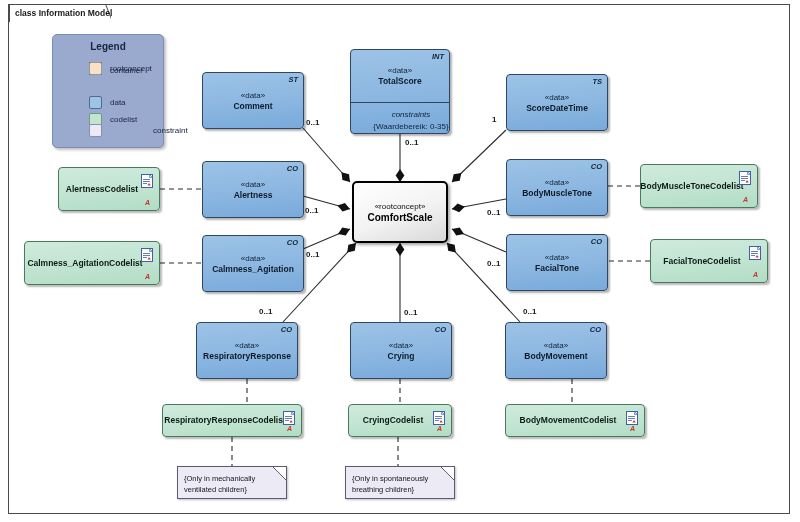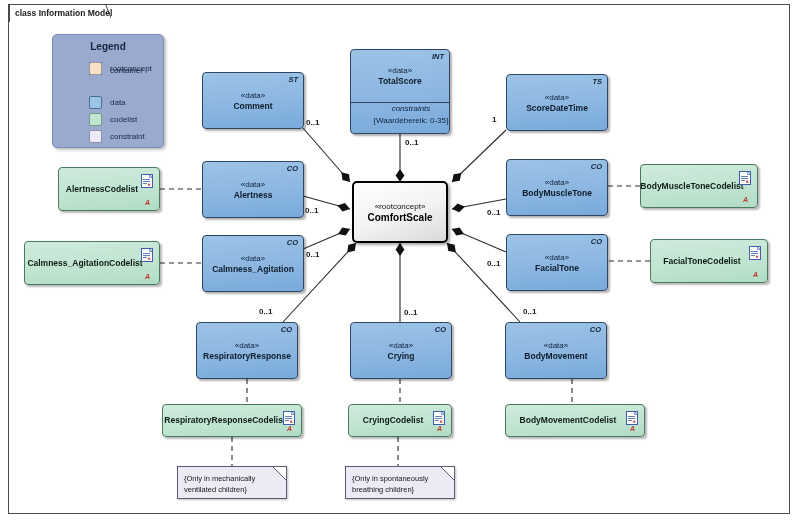--- a/index.html
+++ b/index.html
@@ -23,21 +23,21 @@
        background:linear-gradient(175deg,#9dc3e6 0%,#8fb9e2 45%,#79aadb 100%);
        box-shadow:2px 2px 2px rgba(0,0,0,.30);}
   .cls .stereo{font-size:8px;color:#10243a;text-align:center;line-height:11px;}
   .cls .cname{font-size:8.5px;font-weight:bold;color:#0d1b2a;text-align:center;line-height:11px;}
   .cls .corner{position:absolute;right:5px;top:2px;font-size:7.5px;font-style:italic;font-weight:bold;color:#10243a;}
   .cls-body{position:absolute;left:0;right:0;top:0;bottom:0;display:flex;flex-direction:column;align-items:center;justify-content:center;}
 
   
   .cls.compart .cls-body{bottom:auto;top:0;height:52px;}
   .sep{position:absolute;left:0;right:0;top:52px;height:1px;background:#2d4663;}
-  .constr{position:absolute;left:0;right:0;top:53px;bottom:0;display:flex;flex-direction:column;align-items:center;justify-content:flex-start;padding-left:22px;}
+  .constr{position:absolute;left:0;right:0;top:53px;bottom:0;display:flex;flex-direction:column;align-items:center;justify-content:flex-end;padding-left:22px;}
   .constr .ctitle{font-size:8px;font-style:italic;color:#10243a;line-height:12px;}
   .constr .cval{font-size:8px;color:#10243a;line-height:12px;}
 
   
   .root{border:2px solid #000;border-radius:5px;
         background:linear-gradient(160deg,#ffffff 0%,#f2f2f2 55%,#d9d9d9 100%);
         box-shadow:2px 2px 3px rgba(0,0,0,.35);}
   .root .stereo{font-size:8px;color:#111;text-align:center;line-height:11px;}
   .root .cname{font-size:10px;font-weight:bold;color:#000;text-align:center;line-height:11px;}
 
@@ -130,21 +130,21 @@
       <span class="lbl">container</span>
     </div>
     <div class="legend-row" style="top:60px;">
       <div class="swatch" style="background:#9dc3e6;border:1px solid #4a6f96;"></div>
       <span class="lbl">data</span>
     </div>
     <div class="legend-row" style="top:77px;">
       <div class="swatch" style="background:#c2e5d2;border:1px solid #6f9a83;"></div>
       <span class="lbl">codelist</span>
     </div>
-    <div class="legend-row" style="top:94px;">
+    <div class="legend-row" style="top:88px;gap:43px;">
       <div class="swatch" style="background:#eceaf5;border:1px solid #8f8fab;"></div>
       <span class="lbl">constraint</span>
     </div>
   </div>
 
   <div class="node cls" style="left:202px;top:72px;width:102px;height:57px;">
     <div class="corner">ST</div>
     <div class="cls-body">
       <div class="stereo">«data»</div>
       <div class="cname">Comment</div>

